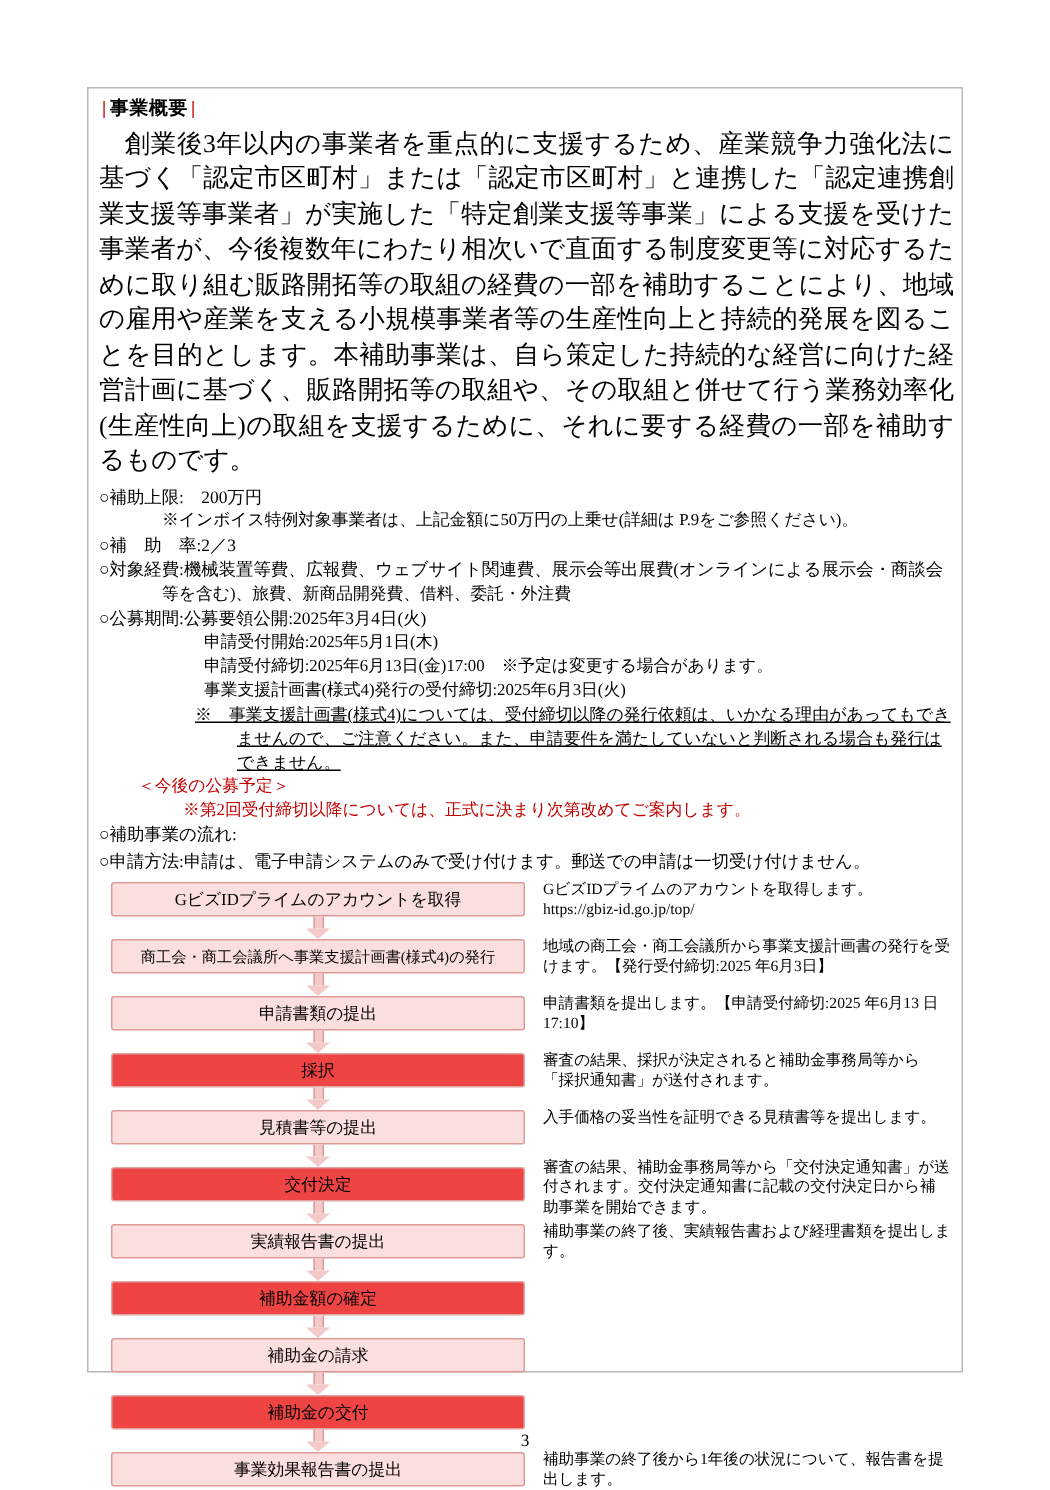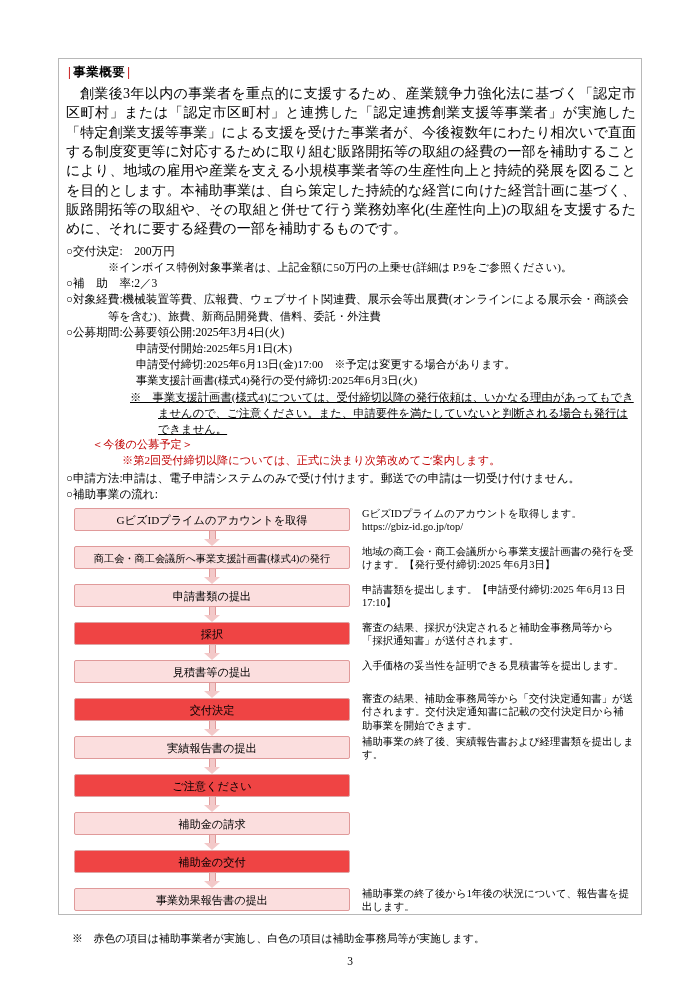--- a/index.html
+++ b/index.html
@@ -44,21 +44,21 @@
     letter-spacing: 0.5px;
     margin-bottom: 3px;
     white-space: nowrap;
   }
   .heading .bar {
     color: #c00000;
     font-weight: bold;
     padding: 0 2px;
   }
   .para {
-    font-size: 14px;
+    font-size: 17px;
     line-height: 1.38;
     text-align: justify;
     text-justify: inter-ideograph;
     margin: 0 0 5px 0;
   }
   .para.indent { text-indent: 1em; }
 
   .bullet-line {
     font-size: 11.6px;
     line-height: 1.42;
@@ -183,34 +183,34 @@
   <div class="frame"></div>
 
   <div class="content">
 
     <div class="heading">
       <span class="bar">|</span><span>事業概要</span><span class="bar">|</span>
     </div>
 
     <p class="para indent">創業後3年以内の事業者を重点的に支援するため、産業競争力強化法に基づく「認定市区町村」または「認定市区町村」と連携した「認定連携創業支援等事業者」が実施した「特定創業支援等事業」による支援を受けた事業者が、今後複数年にわたり相次いで直面する制度変更等に対応するために取り組む販路開拓等の取組の経費の一部を補助することにより、地域の雇用や産業を支える小規模事業者等の生産性向上と持続的発展を図ることを目的とします。本補助事業は、自ら策定した持続的な経営に向けた経営計画に基づく、販路開拓等の取組や、その取組と併せて行う業務効率化(生産性向上)の取組を支援するために、それに要する経費の一部を補助するものです。</p>
 
-    <div class="bullet-line">○交付決定:　200万円</div>
+    <div class="bullet-line">○補助上限:　200万円</div>
     <div class="sub-line ind-2">※インボイス特例対象事業者は、上記金額に50万円の上乗せ(詳細は P.9をご参照ください)。</div>
     <div class="bullet-line">○補　助　率:2／3</div>
     <div class="bullet-line">○対象経費:機械装置等費、広報費、ウェブサイト関連費、展示会等出展費(オンラインによる展示会・商談会</div>
     <div class="sub-line ind-2">等を含む)、旅費、新商品開発費、借料、委託・外注費</div>
     <div class="bullet-line">○公募期間:公募要領公開:2025年3月4日(火)</div>
     <div class="sub-line ind-3">申請受付開始:2025年5月1日(木)</div>
     <div class="sub-line ind-3">申請受付締切:2025年6月13日(金)17:00　※予定は変更する場合があります。</div>
     <div class="sub-line ind-3">事業支援計画書(様式4)発行の受付締切:2025年6月3日(火)</div>
     <div class="wrap-line ind-note underline">※　事業支援計画書(様式4)については、受付締切以降の発行依頼は、いかなる理由があってもできませんので、ご注意ください。また、申請要件を満たしていないと判断される場合も発行はできません。</div>
     <div class="sub-line ind-1 red" style="padding-left:26px;">＜今後の公募予定＞</div>
     <div class="sub-line red" style="padding-left:56px;">※第2回受付締切以降については、正式に決まり次第改めてご案内します。</div>
+    <div class="bullet-line">○補助事業の流れ:</div>
     <div class="bullet-line" style="margin-top:2px;">○申請方法:申請は、電子申請システムのみで受け付けます。郵送での申請は一切受け付けません。</div>
-    <div class="bullet-line">○補助事業の流れ:</div>
 
     <div class="flow">
 
       <div class="flowrow">
         <div class="boxwrap">
           <div class="fbox">GビズIDプライムのアカウントを取得</div>
           <div class="arrow">
               <span class="headline"></span>
               <span class="stem"></span>
               <span class="head"></span>
@@ -289,21 +289,21 @@
               <span class="headline"></span>
               <span class="stem"></span>
               <span class="head"></span>
             </div>
         </div>
         <div class="sidenote">補助事業の終了後、実績報告書および経理書類を提出します。</div>
       </div>
 
       <div class="flowrow">
         <div class="boxwrap">
-          <div class="fbox white">ご注意ください</div>
+          <div class="fbox white">補助金額の確定</div>
           <div class="arrow">
               <span class="headline"></span>
               <span class="stem"></span>
               <span class="head"></span>
             </div>
         </div>
       </div>
 
       <div class="flowrow">
         <div class="boxwrap">

